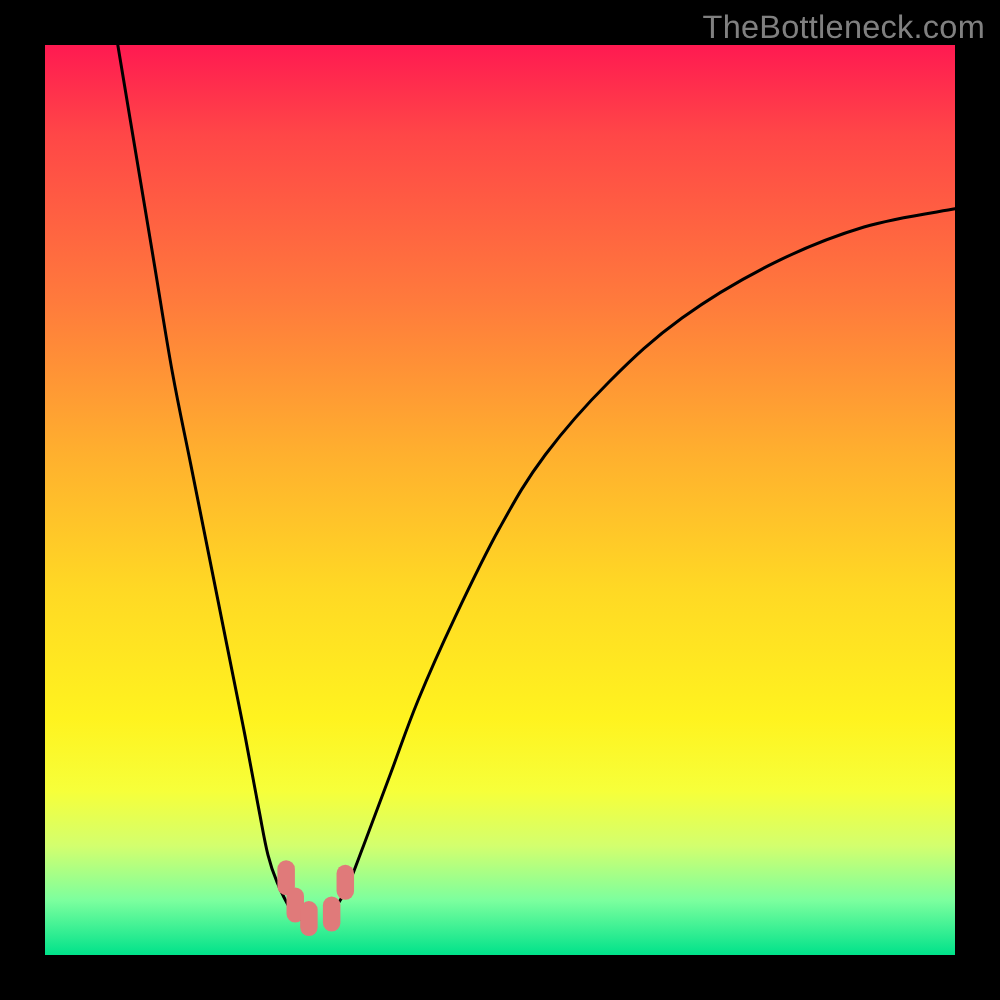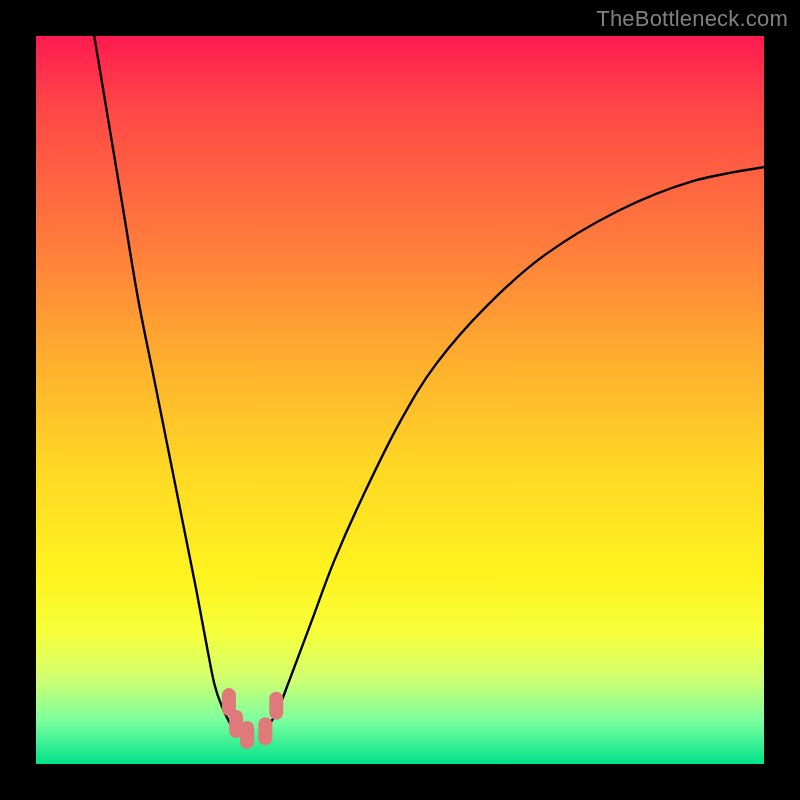--- a/index.html
+++ b/index.html
@@ -26,21 +26,21 @@
       #f6ff3a 82%,
       #d3ff6e 88%,
       #7cff9e 94%,
       #00e28a 100%);
   }
   .watermark {
     position: absolute;
     top: 6px;
     right: 12px;
     font-family: Arial, Helvetica, sans-serif;
-    font-size: 22px;
+    font-size: 26px;
     color: #808080;
     letter-spacing: 0.2px;
   }
   svg.curve {
     position: absolute;
     left: 0;
     top: 0;
     width: 728px;
     height: 728px;
     overflow: visible;

